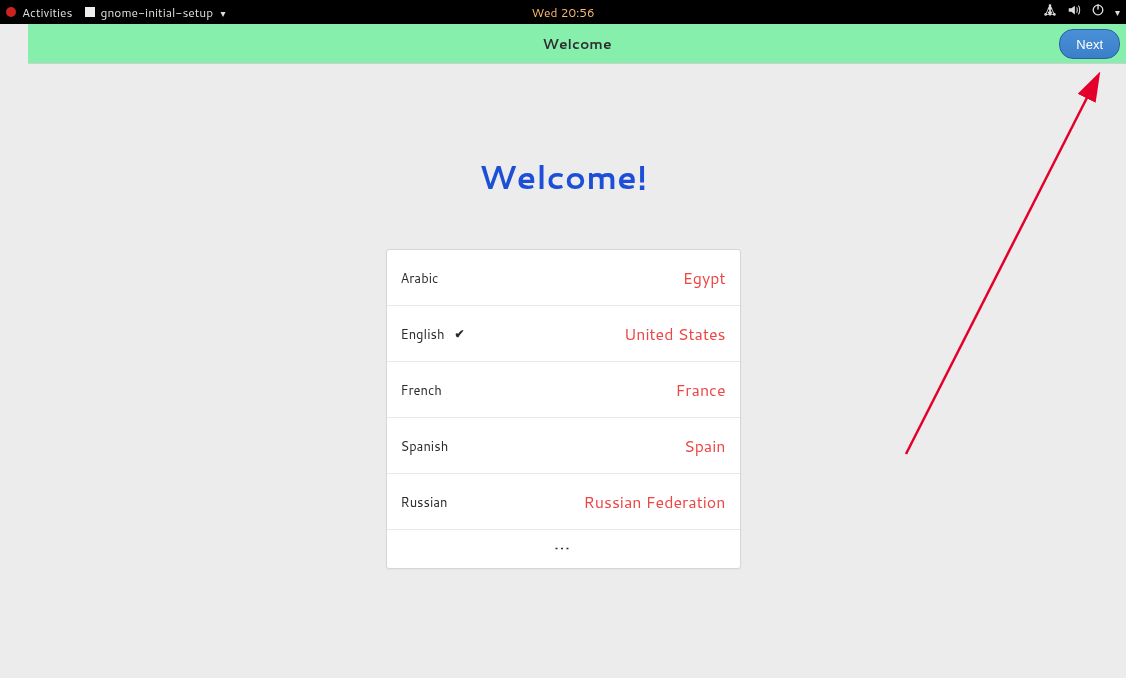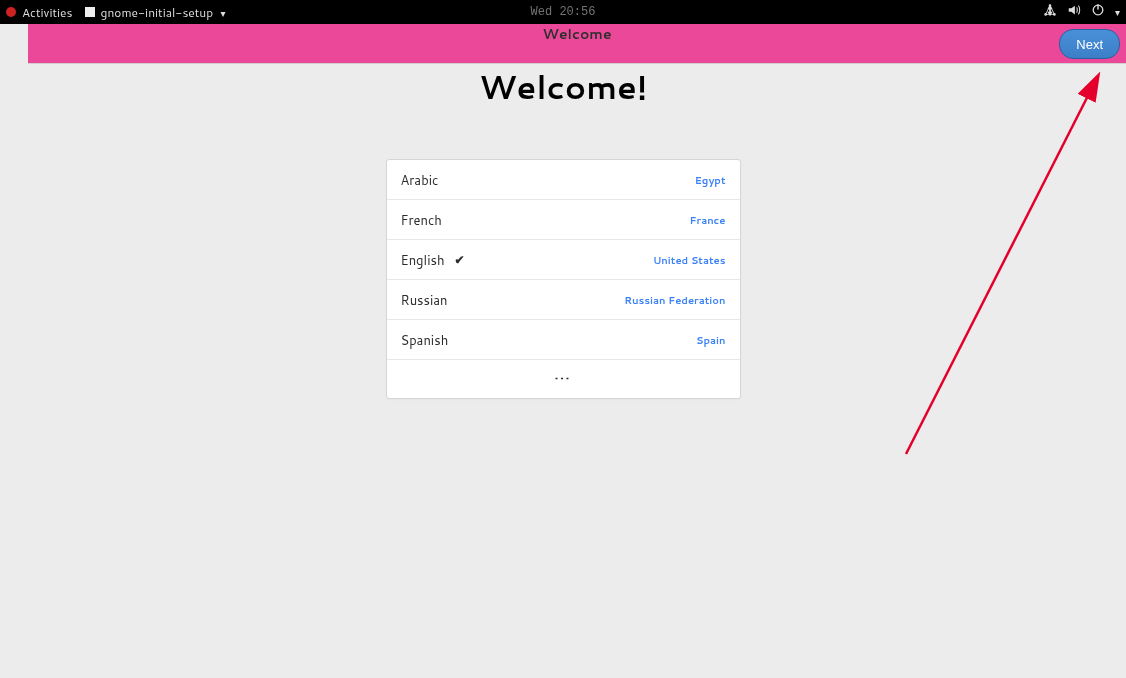--- a/index.html
+++ b/index.html
@@ -20,35 +20,34 @@
     .topbar .activities-dot {
       width: 10px; height: 10px; background: #c22; border-radius: 50%;
       display: inline-block;
     }
     .topbar .app-square {
       width: 10px; height: 10px; background: #eee; display: inline-block; margin-left: 6px;
     }
     .topbar .app-caret { font-size: 10px; margin-left: 4px; }
     .topbar .center {
       position: absolute; left: 50%; transform: translateX(-50%);
-      color: #737373;
-      font-family: Liberation Mono, monospace;
+      color: #fdba74;
     }
     .topbar .right {
       margin-left: auto; display: flex; align-items: center; gap: 10px;
     }
     .topbar .right svg { fill: #ddd; }
 
     
     .headerbar {
-      background: #ec4899;
+      background: #86efac;
       border-bottom: 1px solid #cfcfcf;
       height: 40px;
       display: flex;
-      align-items: flex-start;
+      align-items: center;
       justify-content: center;
       position: relative;
       margin-left: 28px;
     }
     .headerbar .title {
       font-size: 14px; color: #2e2e2e; font-weight: 600;
     }
     .headerbar .next-btn {
       position: absolute;
       right: 6px; top: 5px;
@@ -65,49 +64,50 @@
     
     .content {
       height: calc(678px - 24px - 40px);
       display: flex;
       flex-direction: column;
       align-items: center;
       background: #ececec;
       position: relative;
     }
     .welcome-heading {
+      margin-top: 90px;
       font-size: 32px;
       font-weight: 700;
-      color: #000000;
+      color: #1d4ed8;
     }
 
     .lang-list {
       margin-top: 50px;
       width: 355px;
       background: #fff;
       border: 1px solid #d6d6d4;
       border-radius: 3px;
       box-shadow: 0 1px 2px rgba(0,0,0,0.04);
     }
     .lang-row {
       display: flex;
       align-items: center;
-      height: 40px;
+      height: 56px;
       padding: 16px 14px;
       border-bottom: 1px solid #e8e8e6;
       cursor: pointer;
       font-size: 13px;
     }
     .lang-row:last-child { border-bottom: none; }
     .lang-row .lang-name { color: #2b2b2b; }
     .lang-row .check {
       margin-left: 10px; font-size: 12px; color: #2b2b2b; font-weight: bold;
     }
     .lang-row .lang-country {
-      margin-left: auto; color: #3b82f6; font-size: 10px; font-weight: bold;
+      margin-left: auto; color: #ef4444; font-size: 16px;
     }
     .more-row {
       height: 38px; display: flex; align-items: center; justify-content: center;
       cursor: pointer;
     }
     .more-dots {
       font-size: 16px; color: #2b2b2b; letter-spacing: 2px;
       transform: rotate(90deg);
     }
 
@@ -165,35 +165,35 @@
 
 <div class="content">
   <h1 class="welcome-heading">Welcome!</h1>
 
   <div class="lang-list">
     <div class="lang-row">
       <span class="lang-name">Arabic</span>
       <span class="lang-country">Egypt</span>
     </div>
     <div class="lang-row">
-      <span class="lang-name">French</span>
-      <span class="lang-country">France</span>
-    </div>
-    <div class="lang-row">
       <span class="lang-name">English</span>
       <span class="check">✔</span>
       <span class="lang-country">United States</span>
     </div>
     <div class="lang-row">
+      <span class="lang-name">French</span>
+      <span class="lang-country">France</span>
+    </div>
+    <div class="lang-row">
+      <span class="lang-name">Spanish</span>
+      <span class="lang-country">Spain</span>
+    </div>
+    <div class="lang-row">
       <span class="lang-name">Russian</span>
       <span class="lang-country">Russian Federation</span>
-    </div>
-    <div class="lang-row">
-      <span class="lang-name">Spanish</span>
-      <span class="lang-country">Spain</span>
     </div>
     <div class="more-row">
       <span class="more-dots">⋮</span>
     </div>
   </div>
 
   <svg class="arrow-svg" width="260" height="410">
     <defs>
       <marker id="ahead" markerWidth="12" markerHeight="12" refX="10" refY="4" orient="auto">
         <path d="M0,0 L12,4 L0,8 z" fill="#e4002b"></path>

